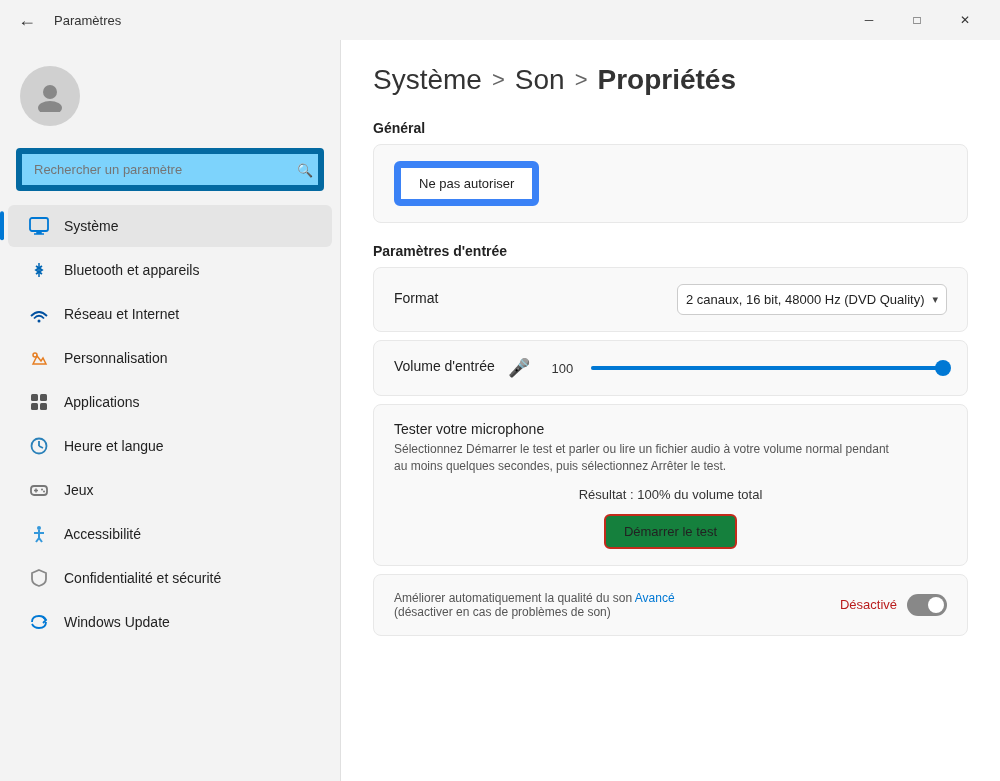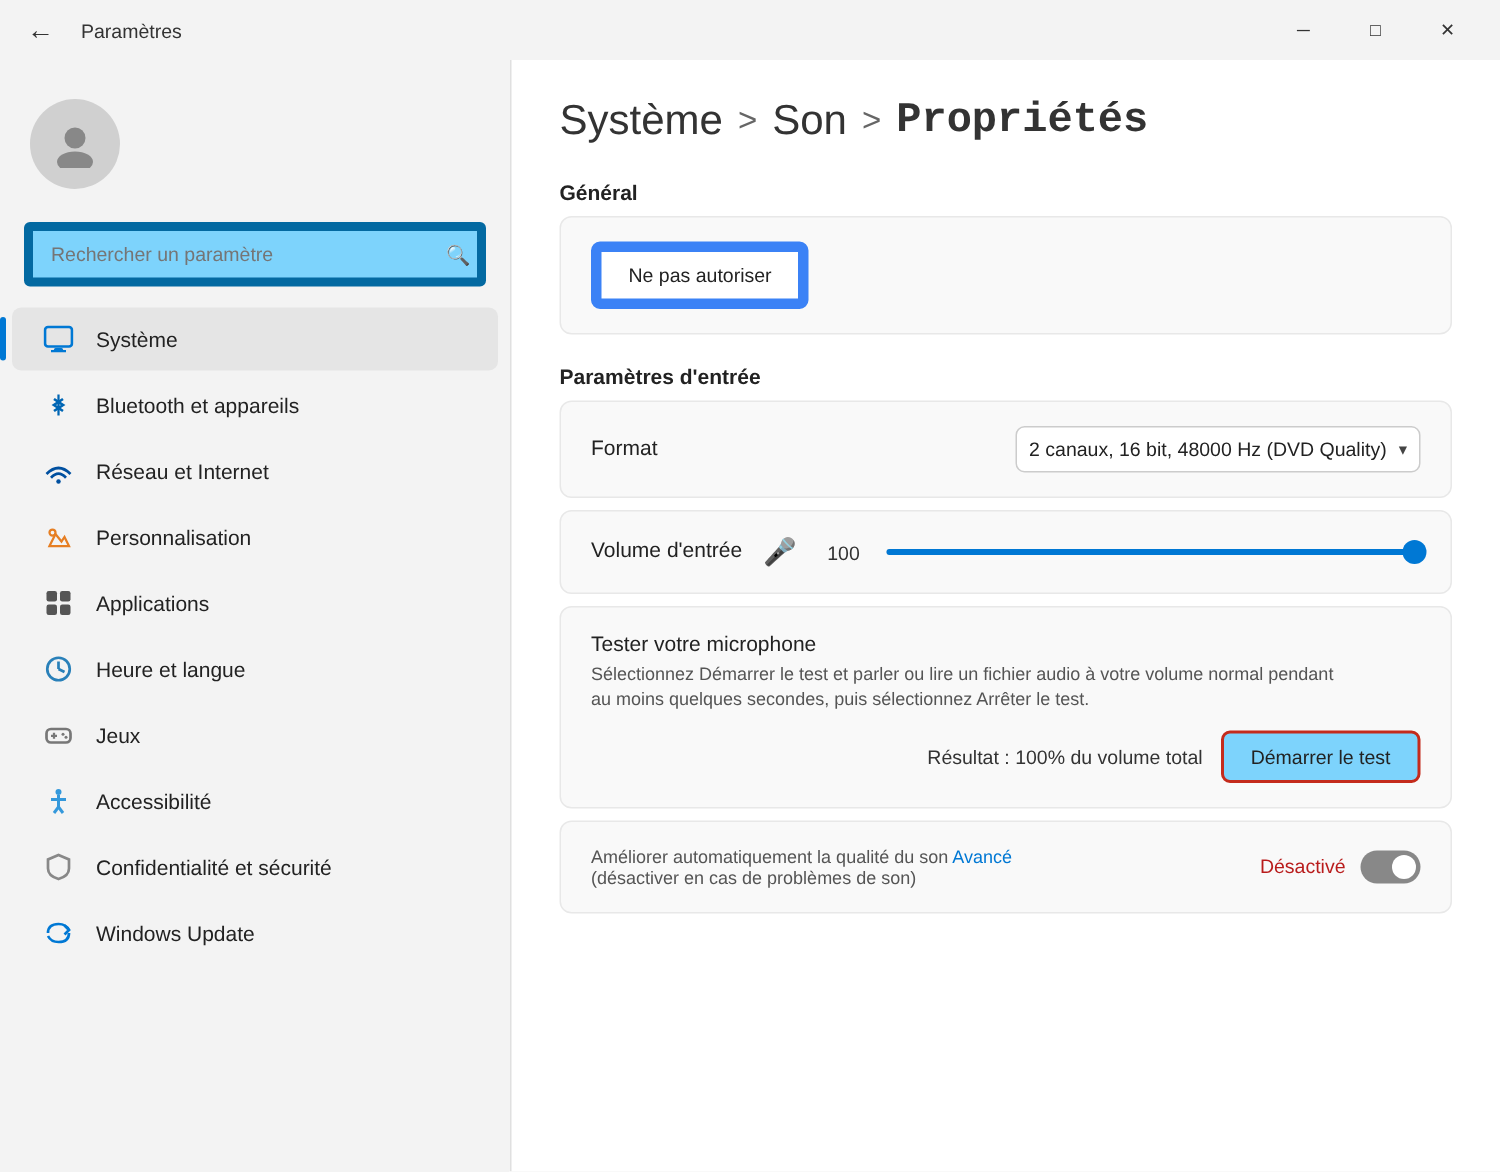--- a/index.html
+++ b/index.html
@@ -150,21 +150,21 @@
     .breadcrumb {
       font-size: 28px;
       color: #333;
       margin-bottom: 24px;
       display: flex;
       align-items: center;
       gap: 10px;
     }
     .breadcrumb .crumb-light { font-weight: 400; }
     .breadcrumb .separator { color: #666; font-weight: 300; font-size: 22px; }
-    .breadcrumb .crumb-bold { font-weight: 700; font-family: Liberation Mono, monospace; }
+    .breadcrumb .crumb-bold { font-weight: 700; }
 
     .section-title {
       font-size: 14px;
       font-weight: 600;
       color: #222;
       margin-bottom: 8px;
     }
     .card {
       background: #f9f9f9;
       border: 1px solid #e8e8e8;
@@ -245,26 +245,27 @@
       right: -8px;
       top: -6px;
     }
 
     .test-row {
       display: flex;
       align-items: center;
       justify-content: flex-end;
       gap: 12px;
       margin-top: 12px;
+      flex-direction: column;
     }
     .result-text { font-size: 13px; color: #333; }
     .btn-test {
       padding: 8px 18px;
       border: 2px solid #c42b1c;
-      background: #7dd3fc;
+      background: #15803d;
       border-radius: 6px;
       font-size: 13px;
       cursor: pointer;
       color: #222;
       font-weight: 500;
     }
 
     .audio-enhance-row {
       display: flex;
       align-items: center;

